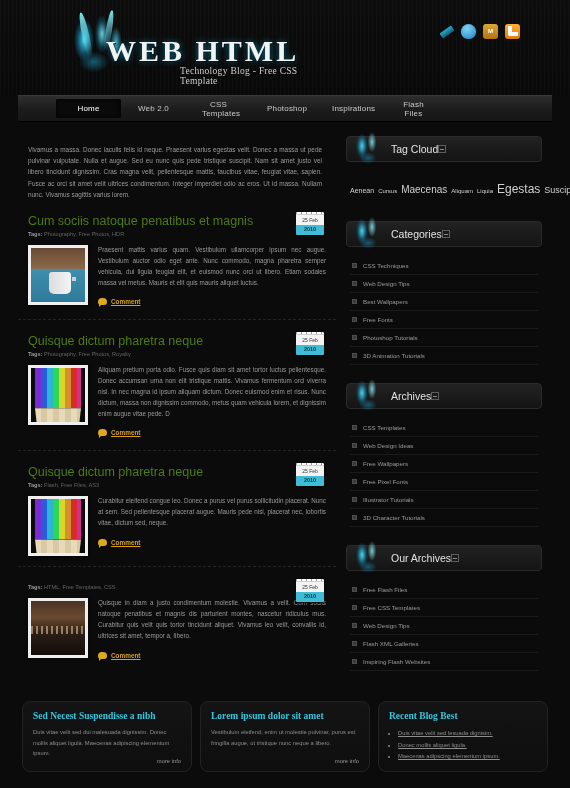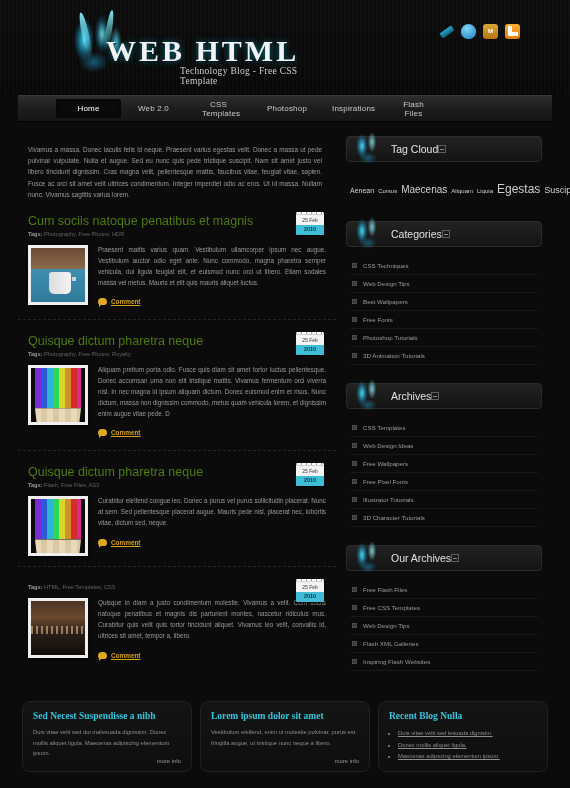--- a/index.html
+++ b/index.html
@@ -430,21 +430,21 @@
       <h4><span>Sed Necest</span><span> Suspendisse a nibh</span></h4>
       <p>Duis vitae velit sed dui malesuada dignissim. Donec mollis aliquet ligula. Maecenas adipiscing elementum ipsum.</p>
       <a class="more">more info</a>
     </div>
     <div class="fbox">
       <h4><span>Lorem ipsum</span><span> dolor sit amet</span></h4>
       <p>Vestibulum eleifend, enim ut molestie pulvinar, purus est fringilla augue, ut tristique nunc neque a libero.</p>
       <a class="more">more info</a>
     </div>
     <div class="fbox">
-      <h4><span>Recent</span><span> Blog Nulla</span></h4>
+      <h4><span>Recent</span><span> Blog Best</span></h4>
       <ul id="recent-list">
           <li><a>Duis vitae velit sed lesuada dignisim.</a></li>
           <li><a>Donec mollis aliquet ligula.</a></li>
           <li><a>Maecenas adipscing elementum ipsum.</a></li>
         </ul>
     </div>
   </div>
 
 </div>
 

